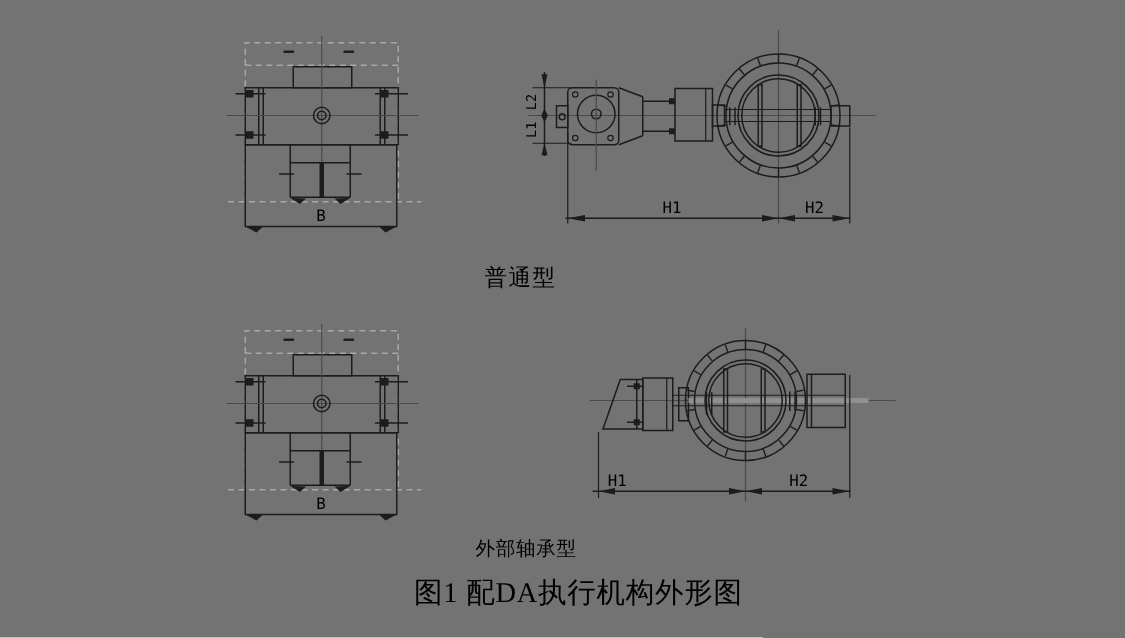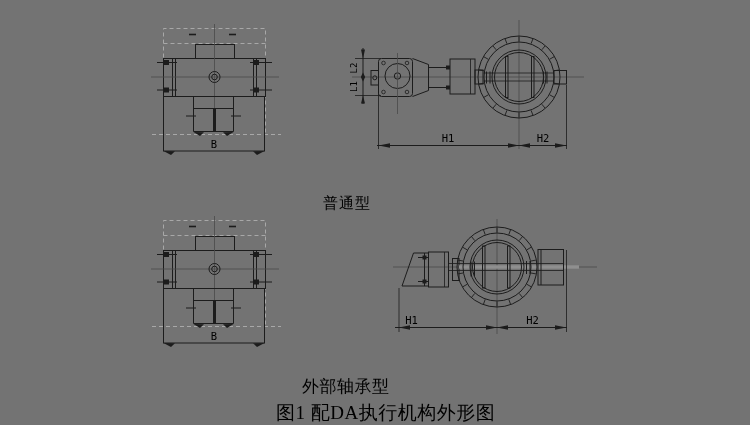--- a/index.html
+++ b/index.html
@@ -10,23 +10,23 @@
   .thin{stroke-width:0.8;}
   .w15{stroke-width:1.6;}
   .cl{stroke:#4a4a4a;stroke-width:0.8;fill:none;}
   .dash{stroke:#a8a8a8;stroke-width:1;fill:none;stroke-dasharray:4 3;}
   .fillk{fill:#1c1c1c;stroke:none;}
   .bolt rect{fill:#1c1c1c;stroke:none;}
   .bolt line{stroke:#1c1c1c;stroke-width:1;}
   .ticks line{stroke:#1c1c1c;stroke-width:0.9;}
   .dim{font-family:"DejaVu Sans Mono", monospace;font-size:10.5px;fill:#000;}
   .dim.s{font-size:9px;}
-  .cnlabel{position:absolute;color:#000;white-space:nowrap;margin-top:18px;}
+  .cnlabel{position:absolute;color:#000;white-space:nowrap;}
   #label-normal{left:323px;top:176px;font-size:15px;letter-spacing:1px;}
-  #label-external{left:302px;top:357px;font-size:17px;letter-spacing:0.5px;}
+  #label-external{left:317px;top:357px;font-size:13px;letter-spacing:0.5px;}
   #caption{left:276px;top:382px;font-size:19px;letter-spacing:0.5px;}
 </style>
 </head>
 <body>
 
 <div id="canvas">
 
   <svg id="drawing" width="750" height="425" viewBox="0 0 750 425">
 
     <defs>

